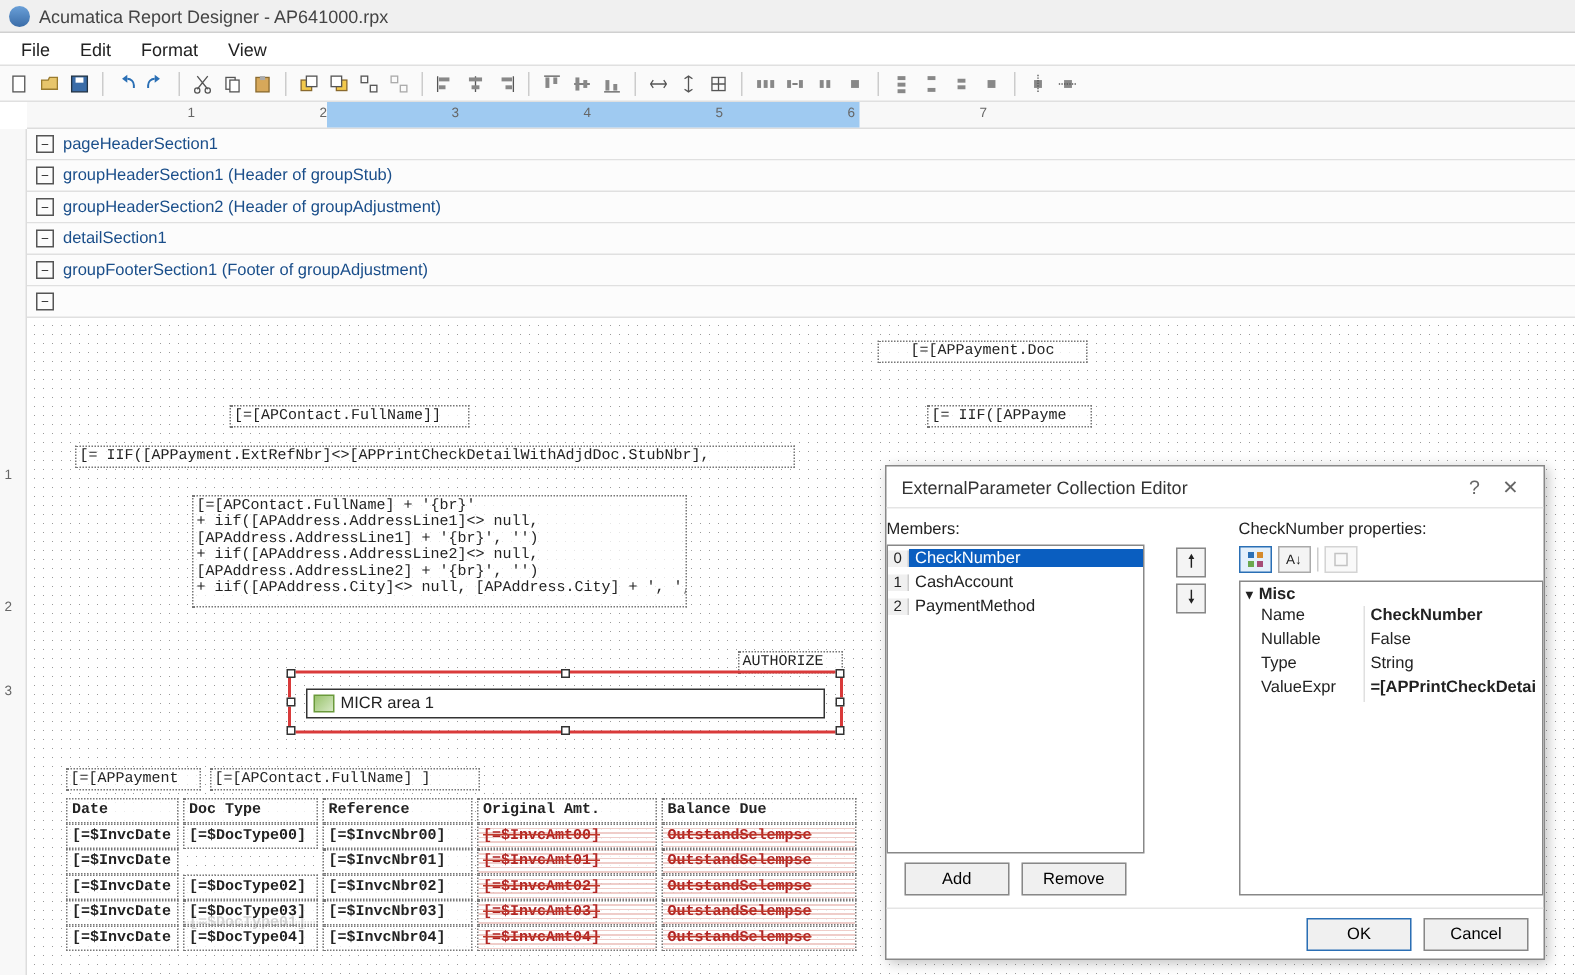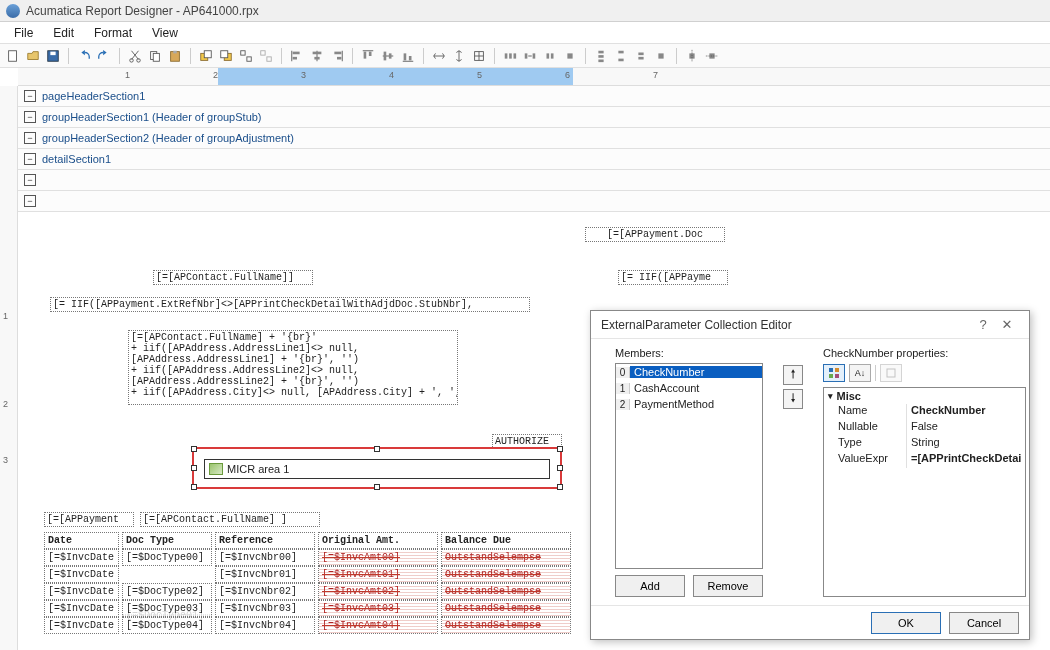--- a/index.html
+++ b/index.html
@@ -46,30 +46,30 @@
   .block { position:absolute; border:1px dotted #777; background:rgba(255,255,255,0.75); font-family:"Courier New",monospace; font-size:10px; padding:1px 2px; white-space:nowrap; overflow:hidden; }
 
   
   .micr-wrap { position:absolute; border:2px solid #d93a3a; padding:10px; }
   .micr-field { border:1px solid #333; background:#fff; height:20px; display:flex; align-items:center; padding:0 4px; font-size:11px; position:relative; font-family:"Segoe UI"; }
   .micr-field .img-icon { width:14px; height:12px; background:linear-gradient(135deg,#9ac46d,#d6e8c4); margin-right:4px; display:inline-block; border:1px solid #6a9a3b; }
   .handle { position:absolute; width:6px; height:6px; border:1px solid #333; background:#fff; }
 
   
   .grid-row { display:flex; height:17px; }
-  .grid-cell { border:1px dotted #777; margin:0 3px 0 0; font-family:"Courier New",monospace; font-size:10px; padding:0 3px; display:flex; align-items:center; background:rgba(255,255,255,0.8); }
+  .grid-cell { border:1px dotted #777; margin:0 3px 0 0; font-family:"Courier New",monospace; font-size:10px; padding:0 3px; display:flex; align-items:center; background:rgba(255,255,255,0.8);font-weight:bold; }
   .grid-cell.red { color:#b02222; text-decoration:line-through; text-decoration-color:#c0392b; position:relative; }
   .grid-cell.red::after { content:""; position:absolute; inset:0; background:repeating-linear-gradient(0deg,rgba(192,57,43,0.25) 0 1px, transparent 1px 3px); }
 
   
   .dialog { position:absolute; left:590px; top:310px; width:440px; height:330px; background:#fff; border:1px solid #888; box-shadow:2px 2px 8px rgba(0,0,0,0.25); display:flex; flex-direction:column; }
   .dlg-title { height:28px; display:flex; align-items:center; padding:0 10px; font-size:12px; color:#333; border-bottom:1px solid #e5e5e5; }
   .dlg-title .spacer { flex:1; }
   .dlg-title .winbtn { width:24px; height:20px; display:flex; align-items:center; justify-content:center; color:#666; font-size:13px; }
-  .dlg-body { flex:1; display:flex; padding:8px 24px; gap:20px; }
+  .dlg-body { flex:1; display:flex; padding:8px 0; gap:20px; }
   .dlg-col { display:flex; flex-direction:column; }
   .dlg-col.left { width:180px; }
   .dlg-col.mid  { width:24px; align-items:center; }
   .dlg-col.right { flex:1; }
   .dlg-label { font-size:11px; margin-bottom:4px; }
   .listbox { flex:1; border:1px solid #888; background:#fff; overflow:auto; }
   .listbox .item { display:flex; height:16px; align-items:center; }
   .listbox .item .idx { width:14px; text-align:center; background:#f0f0f0; border-right:1px solid #ccc; font-size:10px; }
   .listbox .item .txt { flex:1; padding:0 4px; font-size:11px; }
   .listbox .item.sel .txt { background:#0a5ec0; color:#fff; }
@@ -360,20 +360,21 @@
     <div class="section-hdr">
         <span class="sqicon">−</span>
         <span class="label">groupHeaderSection2 (Header of groupAdjustment)</span>
       </div>
     <div class="section-hdr">
         <span class="sqicon">−</span>
         <span class="label">detailSection1</span>
       </div>
     <div class="section-hdr">
         <span class="sqicon">−</span>
+        <span class="label">groupFooterSection1 (Footer of groupAdjustment)</span>
       </div>
     <div class="section-hdr">
         <span class="sqicon">−</span>
       </div>
 
     <div class="surface" style="height:440px;">
       <div class="block" style="left:567px; top:15px; width:140px;text-align:center;">[=[APPayment.Doc</div>
       <div class="block" style="left:135px; top:58px; width:160px;">[=[APContact.FullName]]</div>
       <div class="block" style="left:600px; top:58px; width:110px;">[= IIF([APPayme</div>
       <div class="block" style="left:32px; top:85px; width:480px;">[= IIF([APPayment.ExtRefNbr]&lt;&gt;[APPrintCheckDetailWithAdjdDoc.StubNbr],</div>

